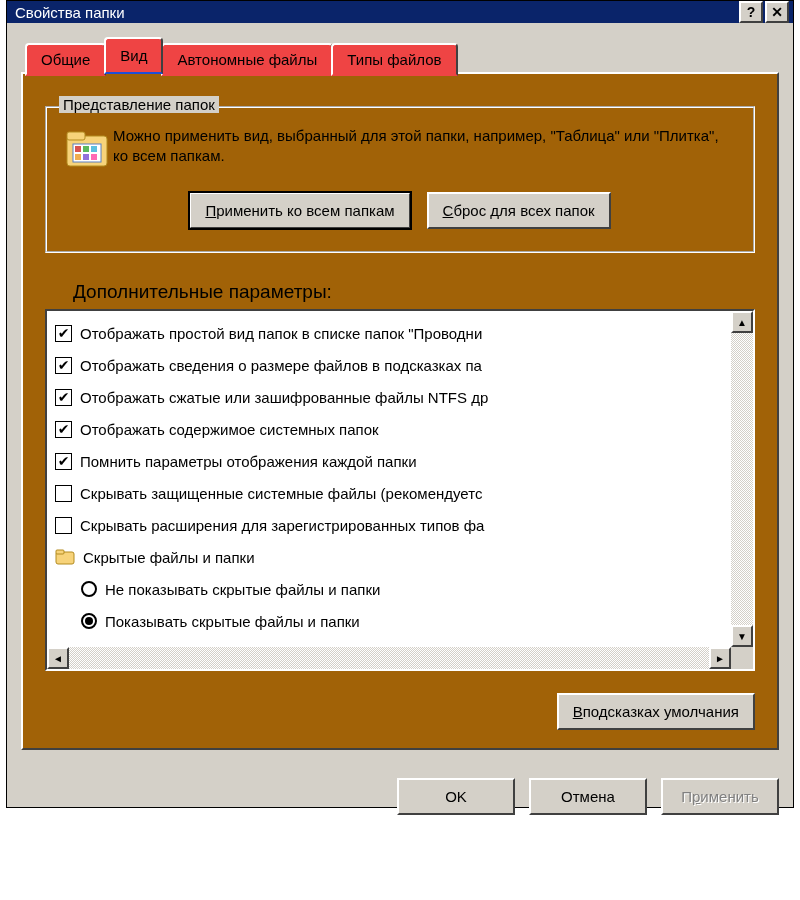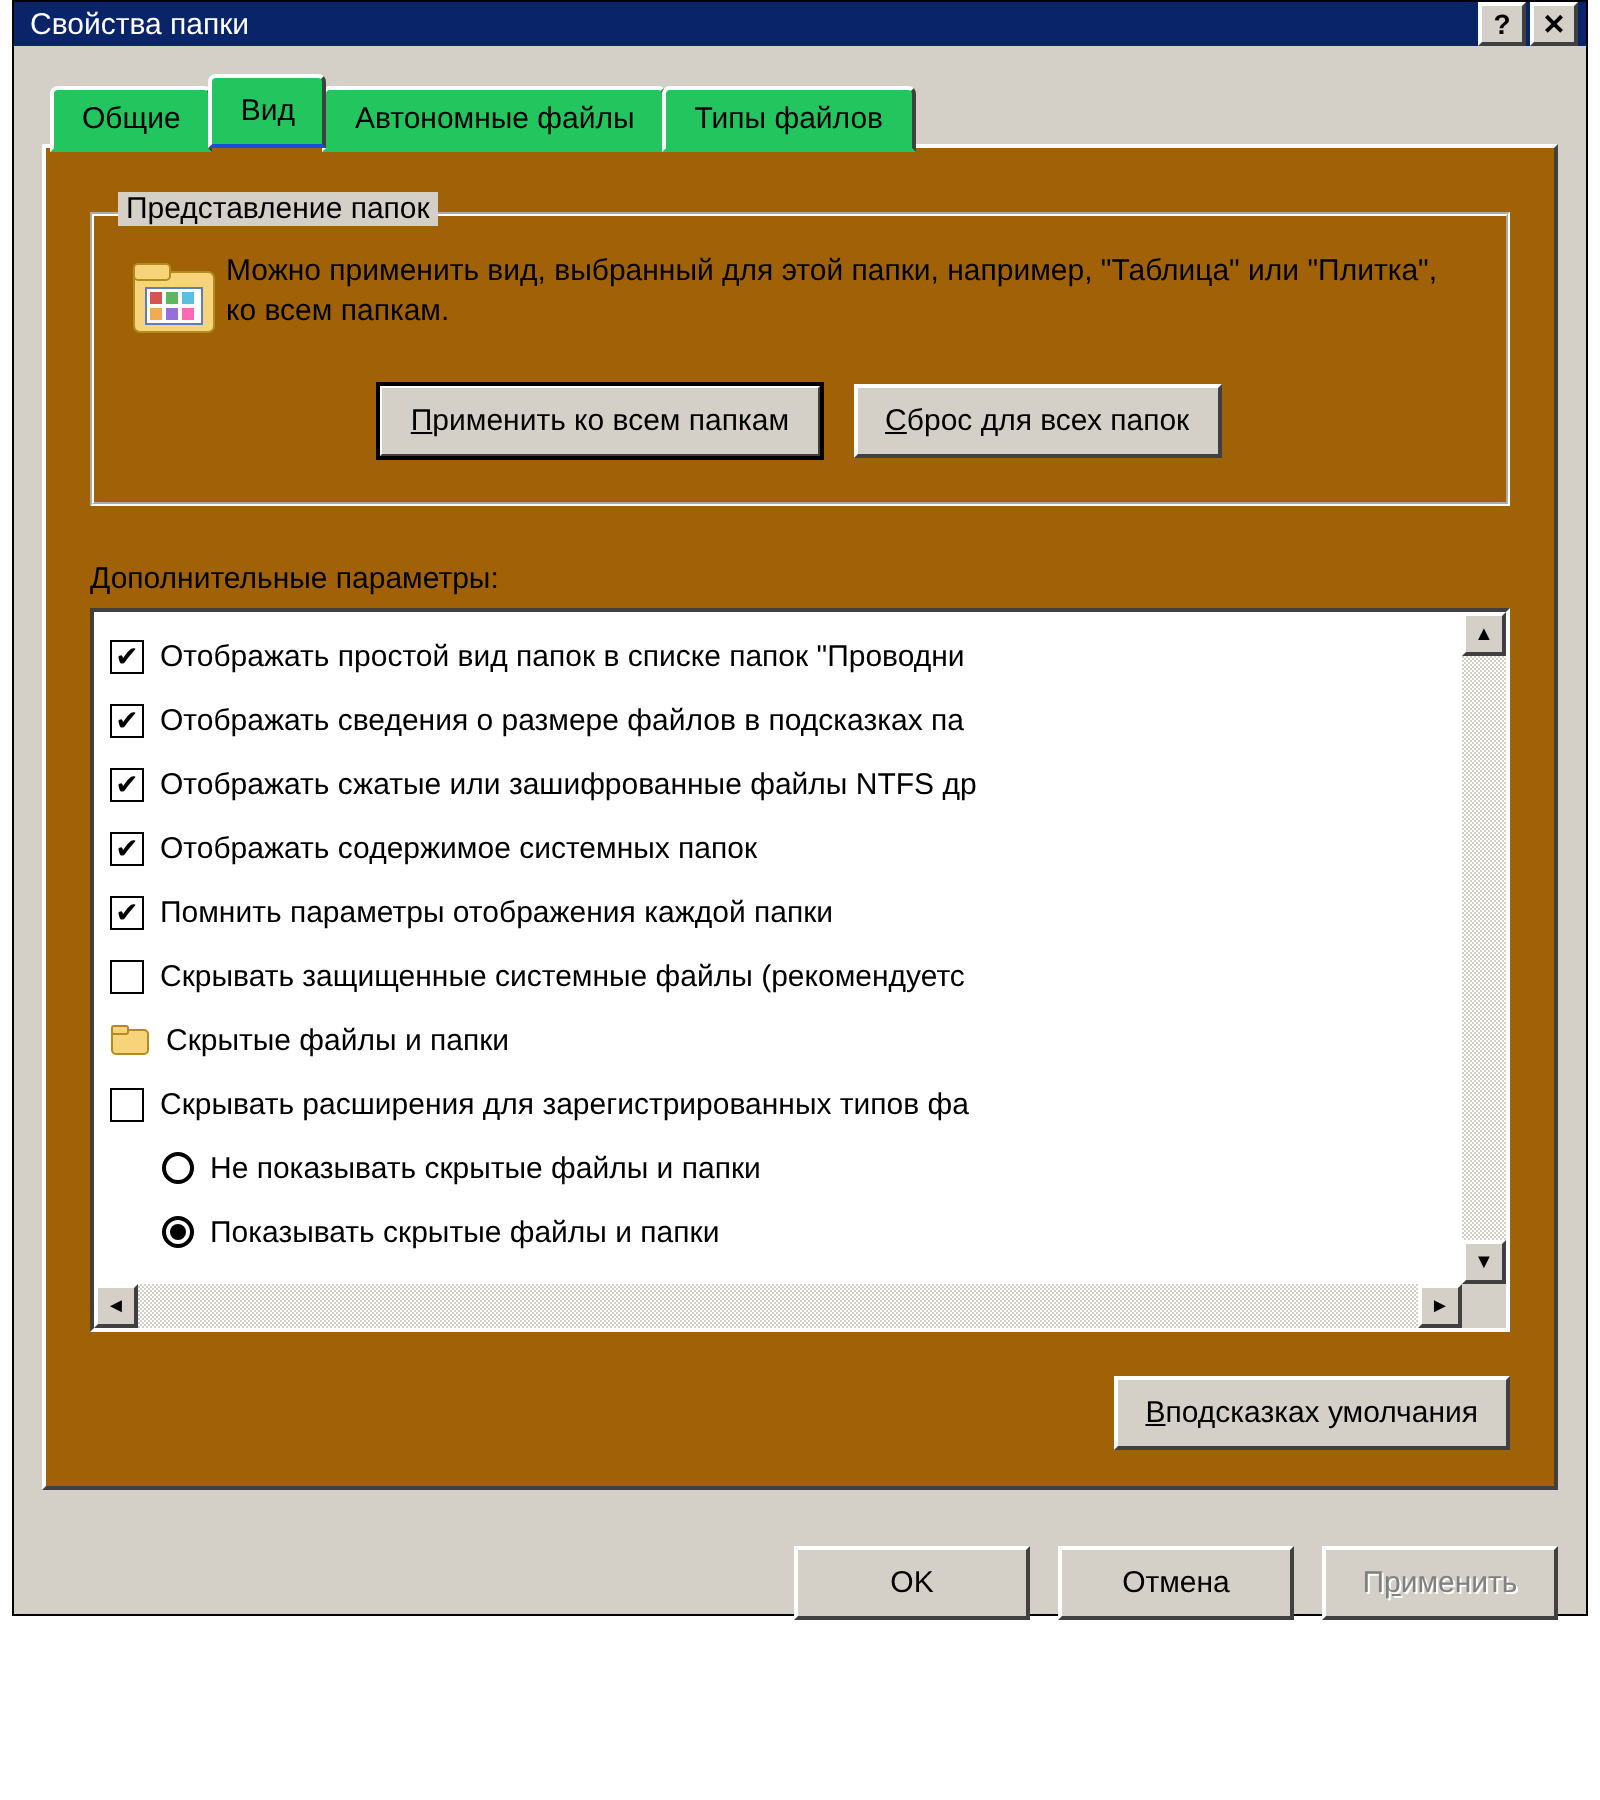--- a/index.html
+++ b/index.html
@@ -53,21 +53,21 @@
   .tabs {
     display: flex;
     align-items: flex-end;
     position: relative;
     z-index: 2;
     margin-left: 4px;
   }
   .tab {
     border: 2px solid;
     border-color: #fff #404040 transparent #fff;
-    background: #22c55e;
+    background: #ef4444;
     padding: 6px 14px 6px 14px;
     margin-right: -2px;
     position: relative;
     top: 2px;
     border-radius: 4px 4px 0 0;
     cursor: default;
     font-size: 15px;
   }
   .tab.active {
     top: 0;
@@ -126,21 +126,22 @@
     white-space: nowrap;
   }
   .push-btn.default {
     outline: 2px solid #000;
     outline-offset: -1px;
   }
   .push-btn .ul { text-decoration: underline; }
   .push-btn.disabled { color: #808080; text-shadow: 1px 1px 0 #fff; }
   .section-label {
     margin-top: 28px;
-    font-size: 15px;
+    font-size: 19px;
+    margin-left: 28px;
   }
   .listwrap {
     margin-top: 6px;
     border: 2px solid;
     border-color: #404040 #fff #fff #404040;
     background: #fff;
     padding: 0;
     position: relative;
     height: 362px;
     display: flex;
@@ -299,31 +300,31 @@
               </div>
               <div class="item">
                 <span class="chk">✔</span>
                 <span>Помнить параметры отображения каждой папки</span>
               </div>
               <div class="item">
                 <span class="chk"></span>
                 <span>Скрывать защищенные системные файлы (рекомендуетс</span>
               </div>
               <div class="item">
+                <span class="chk"></span>
+                <span>Скрывать расширения для зарегистрированных типов фа</span>
+              </div>
+              <div class="item">
                 <span>
                   <svg width="20" height="18" viewBox="0 0 20 18">
                     <rect x="1" y="4" width="18" height="12" rx="2" fill="#f7d37a" stroke="#b38b1f"></rect>
                     <rect x="1" y="2" width="8" height="4" rx="1" fill="#f7d37a" stroke="#b38b1f"></rect>
                   </svg>
                 </span>
                 <span>Скрытые файлы и папки</span>
-              </div>
-              <div class="item">
-                <span class="chk"></span>
-                <span>Скрывать расширения для зарегистрированных типов фа</span>
               </div>
               <div class="item indent">
                 <span class="radio"></span>
                 <span>Не показывать скрытые файлы и папки</span>
               </div>
               <div class="item indent">
                 <span class="radio checked"></span>
                 <span>Показывать скрытые файлы и папки</span>
               </div>
             </div>

